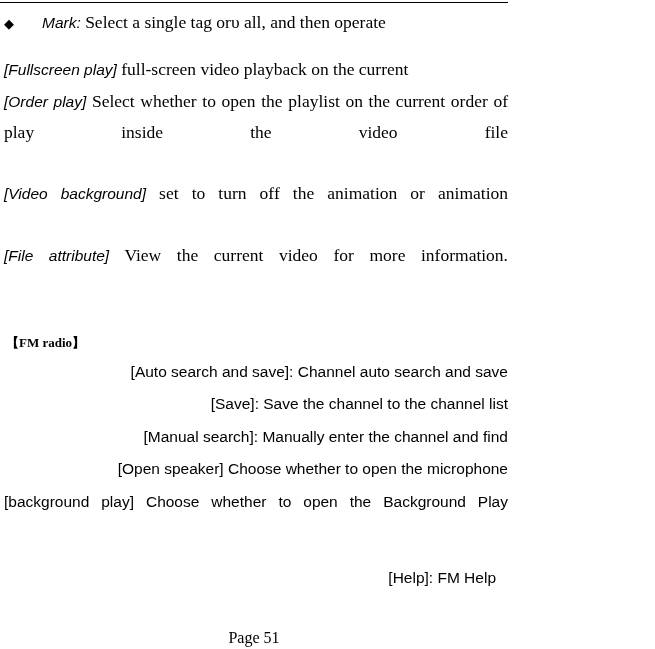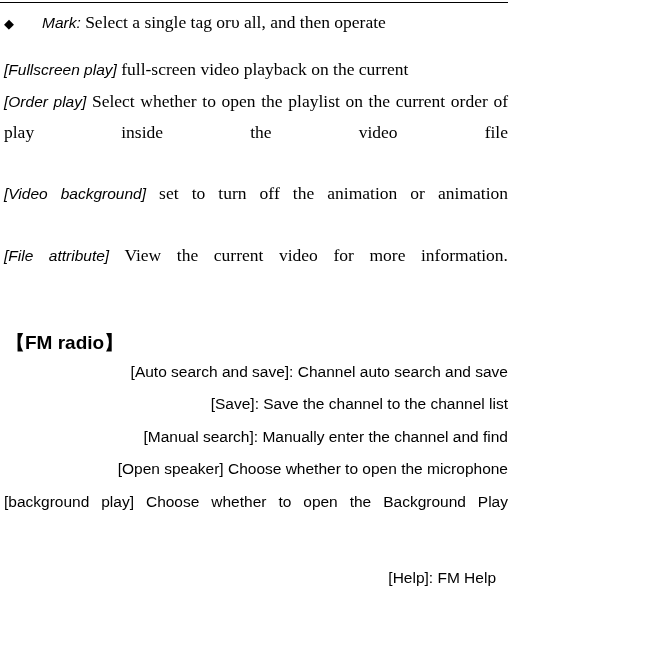--- a/index.html
+++ b/index.html
@@ -89,22 +89,22 @@
   .bullet-text {
     font-family: "Liberation Serif", "DejaVu Serif", serif;
     font-size: 17.5px;
   }
 
   .spacer-sm { height: 16px; }
   .spacer-md { height: 28px; }
 
   
   .section-head {
-    font-family: Liberation Sans, sans-serif;
-    font-size: 19px;
+    font-family: Liberation Serif, serif;
+    font-size: 13px;
     font-weight: bold;
     line-height: 26px;
     letter-spacing: 0px;
     padding-left: 2px;
   }
 
   .fm-line {
     font-family: "Liberation Sans", "DejaVu Sans", sans-serif;
     font-size: 15.5px;
     line-height: 32.4px;
@@ -158,14 +158,15 @@
 
     <p class="fm-line" style="margin:0;">[Auto search and save]: Channel auto search and save</p>
     <p class="fm-line" style="margin:0;">[Save]: Save the channel to the channel list</p>
     <p class="fm-line" style="margin:0;">[Manual search]: Manually enter the channel and find</p>
     <p class="fm-line" style="margin:0;">[Open speaker] Choose whether to open the microphone</p>
     <p class="fm-line just" style="margin:0;">[background play] Choose whether to open the Background Play</p>
     <p class="fm-line" style="margin:12px;">[Help]: FM Help</p>
 
   </div>
 
+  <div class="footer">Page 51</div>
 
 </div>
 
 </body></html>

